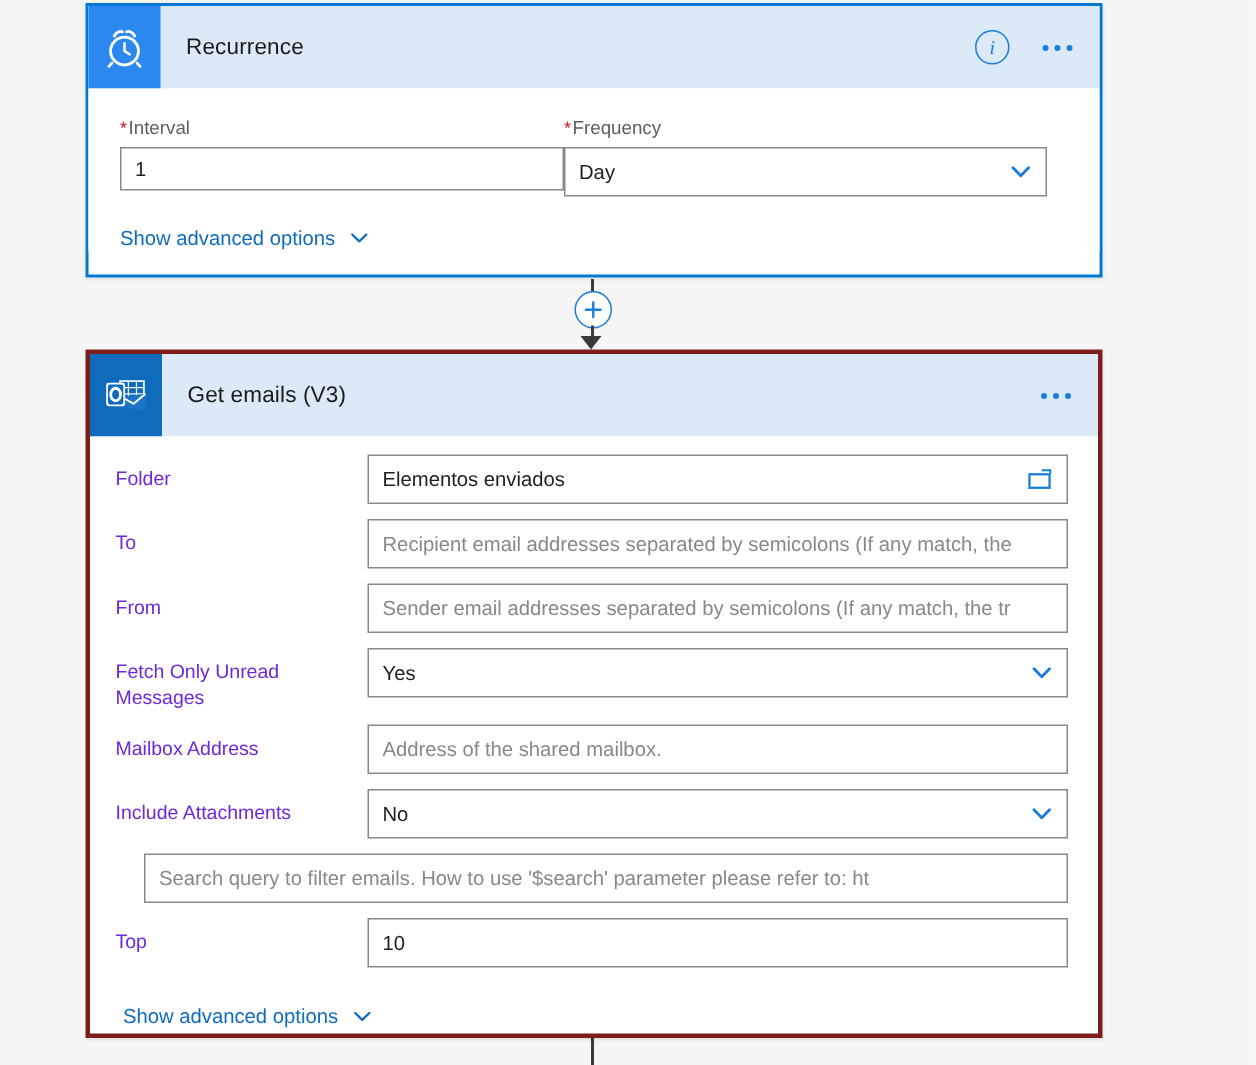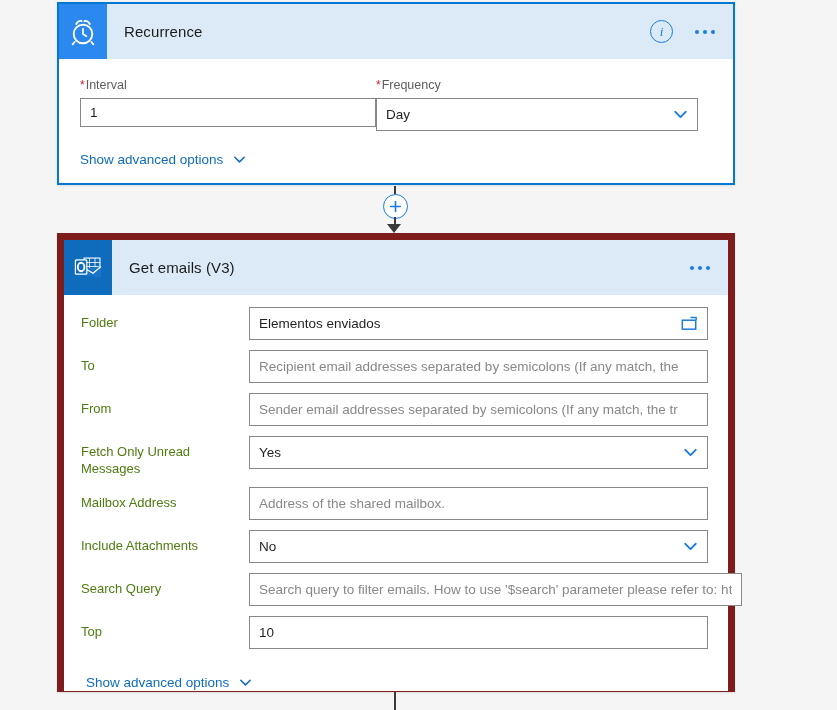--- a/index.html
+++ b/index.html
@@ -26,21 +26,21 @@
   .card {
     position: absolute;
     background: #ffffff;
     box-sizing: border-box;
   }
   .card.selected {
     border: 2px solid #0078d4;
     box-shadow: 0 1px 3px rgba(0,0,0,0.10);
   }
   .card.plain {
-    border: 7px solid #7f1d1d;
+    border: 3px solid #7f1d1d;
     box-shadow: 0 1px 2px rgba(0,0,0,0.10);
   }
 
   .card-header {
     display: flex;
     align-items: stretch;
     background: #dceaf7;
     height: 55px;
     position: relative;
   }
@@ -183,21 +183,21 @@
   .ge-row {
     display: flex;
     align-items: flex-start;
     padding: 0 20px 0 16px;
     margin-bottom: 10px;
   }
   .ge-label {
     width: 148px;
     min-width: 148px;
     font-size: 13px;
-    color: #4d7c0f;
+    color: #6d28d9;
     line-height: 17px;
     padding-top: 7px;
     padding-left: 1px;
   }
   .ge-field { flex: 1; margin-left: 20px; }
 
   .folder-icon { width: 17px; height: 15px; margin-left: 6px; flex: 0 0 auto;}
 
   .ge-advanced-wrap { padding: 14px 0 0 22px; }
 
@@ -405,21 +405,20 @@
             <span class="chev">
               <svg width="15" height="15" viewBox="0 0 15 15">
                   <path d="M2.3 4.8 L7.5 10.1 L12.7 4.8" fill="none" stroke="#1a7ddc" stroke-width="1.9" stroke-linecap="round" stroke-linejoin="round"></path>
                 </svg>
             </span>
           </div>
         </div>
       </div>
 
       <div class="ge-row">
-        <div class="ge-label">Search Query</div>
         <div class="ge-field">
           <div class="txtbox tall">
             <span class="val placeholder">Search query to filter emails. How to use '$search' parameter please refer to: ht</span>
           </div>
         </div>
       </div>
 
       <div class="ge-row">
         <div class="ge-label">Top</div>
         <div class="ge-field">

